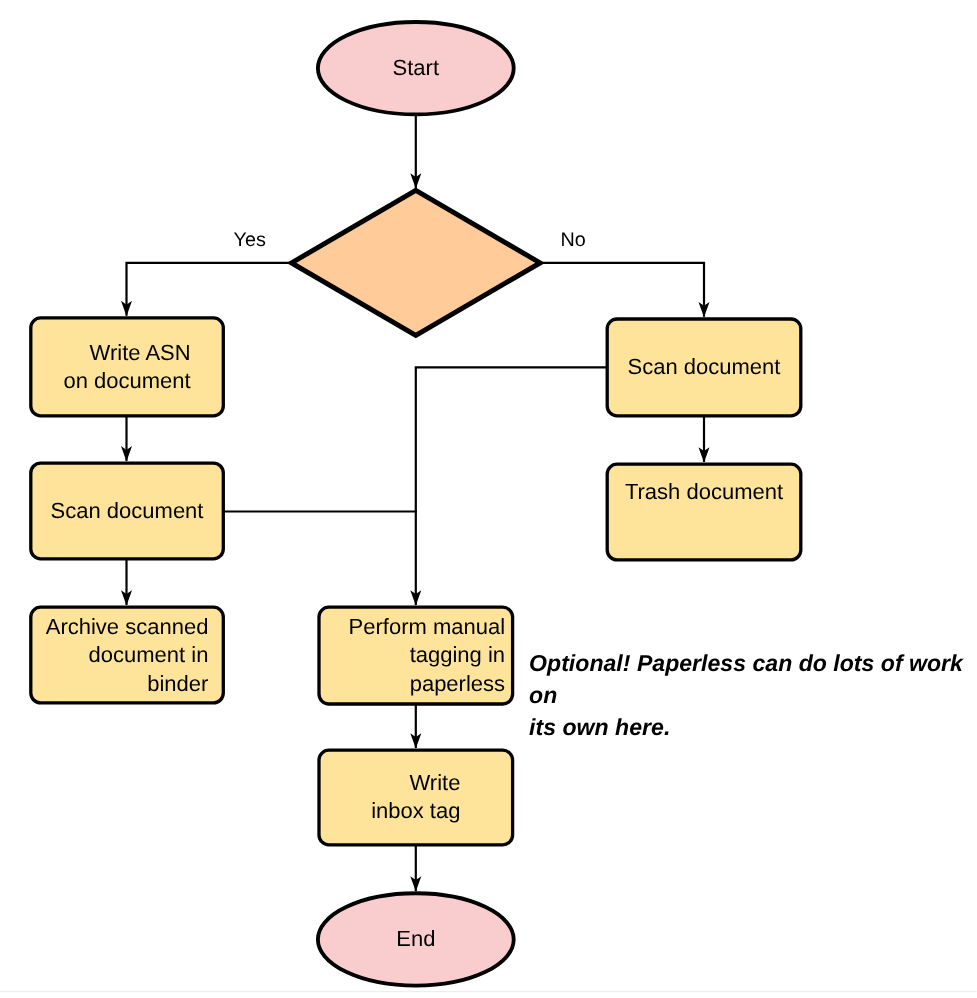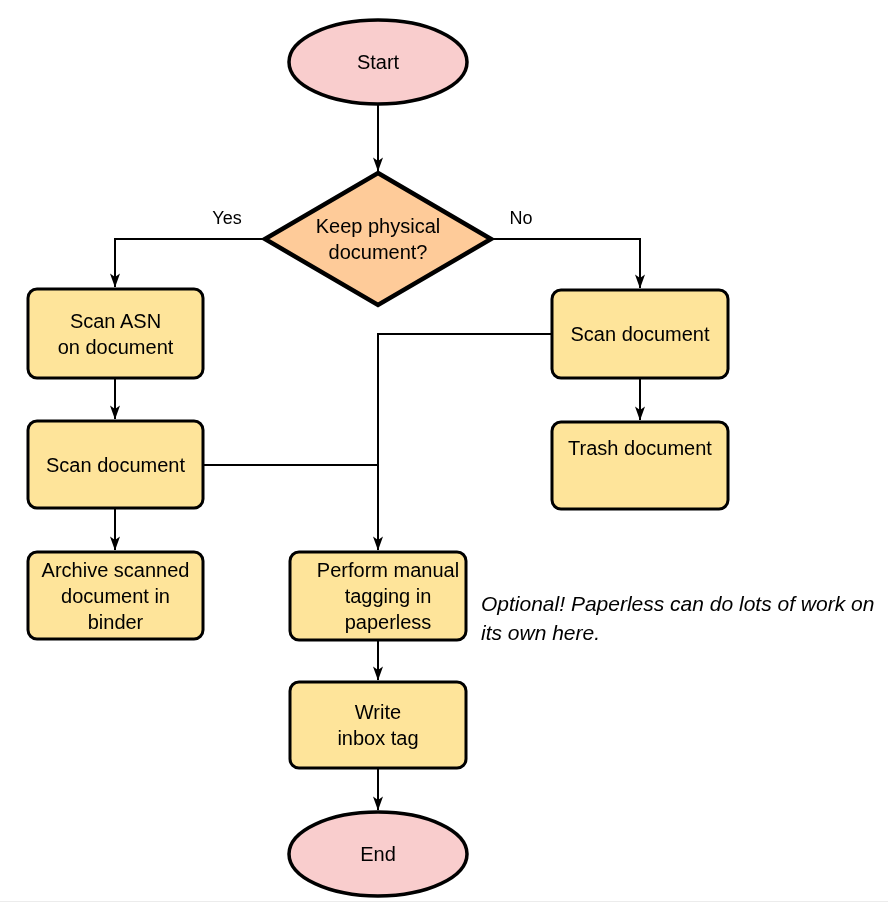--- a/index.html
+++ b/index.html
@@ -43,21 +43,21 @@
     stroke-width: 3;
   }
   .arrowhead {
     fill: var(--stroke, #000000);
   }
   .label {
     position: absolute;
     display: flex;
     align-items: center;
     justify-content: center;
-    text-align: center;
+    text-align: right;
     font-size: 20px;
     line-height: 26px;
     white-space: pre-line;
     color: #000000;
   }
   .edge-label {
     font-size: 18px;
     line-height: 24px;
   }
   .note {
@@ -108,28 +108,26 @@
     <rect class="shape-process" x="28" y="552" width="175" height="87" rx="9"></rect>
     <rect class="shape-process" x="552" y="290" width="176" height="88" rx="9"></rect>
     <rect class="shape-process" x="552" y="422" width="176" height="87" rx="9"></rect>
     <rect class="shape-process" x="290" y="552" width="176" height="88" rx="9"></rect>
     <rect class="shape-process" x="290" y="682" width="176" height="86" rx="9"></rect>
     <ellipse class="shape-terminal" cx="378" cy="854" rx="89" ry="42"></ellipse>
   </svg>
 
   <div class="label" style="left:289px; top:20px; width:178px; height:84px;">Start</div>
 
-  <div class="label" style="left:276px; top:183px; width:204px; height:112px;">Keep physical
-document?</div>
 
   <div class="label edge-label" style="left:198px; top:205px; width:58px; height:26px;">Yes</div>
 
   <div class="label edge-label" style="left:498px; top:205px; width:46px; height:26px;">No</div>
 
-  <div class="label" style="left:28px; top:289px; width:175px; height:89px;">Scan ASN
+  <div class="label" style="left:28px; top:289px; width:175px; height:89px;">Write ASN
 on document</div>
 
   <div class="label" style="left:28px; top:421px; width:175px; height:87px;">Scan document</div>
 
   <div class="label" style="left:28px; top:552px; width:175px; height:87px;">Archive scanned
 document in
 binder</div>
 
   <div class="label" style="left:552px; top:290px; width:176px; height:88px;">Scan document</div>
 
@@ -137,17 +135,17 @@
 
   <div class="label" style="left:290px; top:552px; width:196px; height:88px;">Perform manual
 tagging in
 paperless</div>
 
   <div class="label" style="left:290px; top:682px; width:176px; height:86px;">Write
 inbox tag</div>
 
   <div class="label" style="left:289px; top:812px; width:178px; height:84px;">End</div>
 
-  <div class="note" style="left:481px; top:589px; width:402px;">Optional! Paperless can do lots of work on
+  <div class="note" style="left:481px; top:589px; width:402px;font-weight:bold;">Optional! Paperless can do lots of work on
 its own here.</div>
 
   <div class="bottom-hairline"></div>
 </div>
 
 </body></html>

